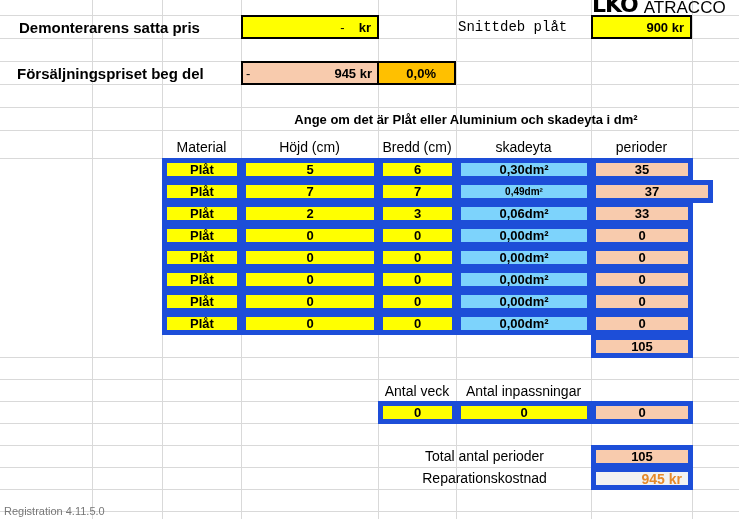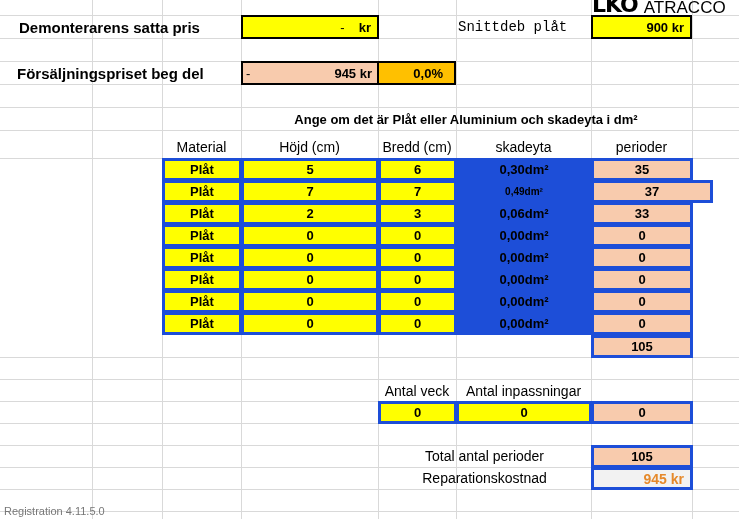--- a/index.html
+++ b/index.html
@@ -10,24 +10,24 @@
   .hl { position:absolute; left:0; height:1px; width:739px; background:#d9d9d9; }
   .cell { position:absolute; box-sizing:border-box; display:flex; align-items:center;
           font-size:14px; white-space:nowrap; }
   .c { justify-content:center; }
   .r { justify-content:flex-end; padding-right:6px; }
   .l { justify-content:flex-start; padding-left:4px; }
   .b { font-weight:bold; }
   .yellow { background:#ffff00; }
   .peach { background:#f8cbad; }
   .orange { background:#ffc000; }
-  .green { background:#1d4ed8; }
+  .green { background:#7dd3fc; }
   .grey { background:#f2f2f2; }
   .bx { border:2px solid #000; }
-  .tb { border:3px solid #1d4ed8;text-align:center; }
+  .tb { border:5px solid #1d4ed8;text-align:center; }
   .lbl { font-weight:bold; font-size:15px; }
   .logo { position:absolute; top:-2px; left:592px; height:18px; display:flex; align-items:flex-end; overflow:hidden; }
   .logo .lko { font-family:"DejaVu Sans", sans-serif; font-weight:900; font-size:22px; letter-spacing:-1px; line-height:22px; }
   .logo .atr { font-family:"Liberation Sans", sans-serif; font-size:17px; margin-left:6px; line-height:17px; }
   .reg { position:absolute; left:4px; top:505px; font-size:11px; color:#777; }
 </style>
 </head>
 <body>
 
 <div class="grid">
@@ -66,21 +66,21 @@
   <span>kr</span>
 </div>
 <div class="cell l" style="left:454px;top:16px;height:22px;font-size:14px;font-family:Liberation Mono, monospace;">Snittdeb plåt</div>
 <div class="cell yellow bx r b" style="left:591px;top:15px;width:101px;height:24px;font-size:13px;">900 kr</div>
 
 <div class="cell lbl" style="left:17px;top:62px;height:22px;">Försäljningspriset beg del</div>
 <div class="cell peach bx b" style="left:241px;top:61px;width:138px;height:24px;font-size:13px;">
   <span style="font-weight:normal;margin-left:3px;">-</span>
   <span style="margin-left:auto;margin-right:5px;">945 kr</span>
 </div>
-<div class="cell orange bx r b" style="left:377px;top:61px;width:79px;height:24px;font-size:13px;padding-right:11px;">0,0%</div>
+<div class="cell orange bx r b" style="left:377px;top:61px;width:79px;height:24px;font-size:13px;padding-right:18px;">0,0%</div>
 
 <div class="cell c b" style="left:241px;top:108px;width:450px;height:22px;font-size:13px;">Ange om det är Plåt eller Aluminium och skadeyta i dm²</div>
 
 <div class="cell c" style="left:162px;top:136px;width:79px;height:22px;">Material</div>
 <div class="cell c" style="left:241px;top:136px;width:137px;height:22px;">Höjd (cm)</div>
 <div class="cell c" style="left:378px;top:136px;width:78px;height:22px;">Bredd (cm)</div>
 <div class="cell c" style="left:456px;top:136px;width:135px;height:22px;">skadeyta</div>
 <div class="cell c" style="left:591px;top:136px;width:101px;height:22px;">perioder</div>
 
 <div id="rows">

